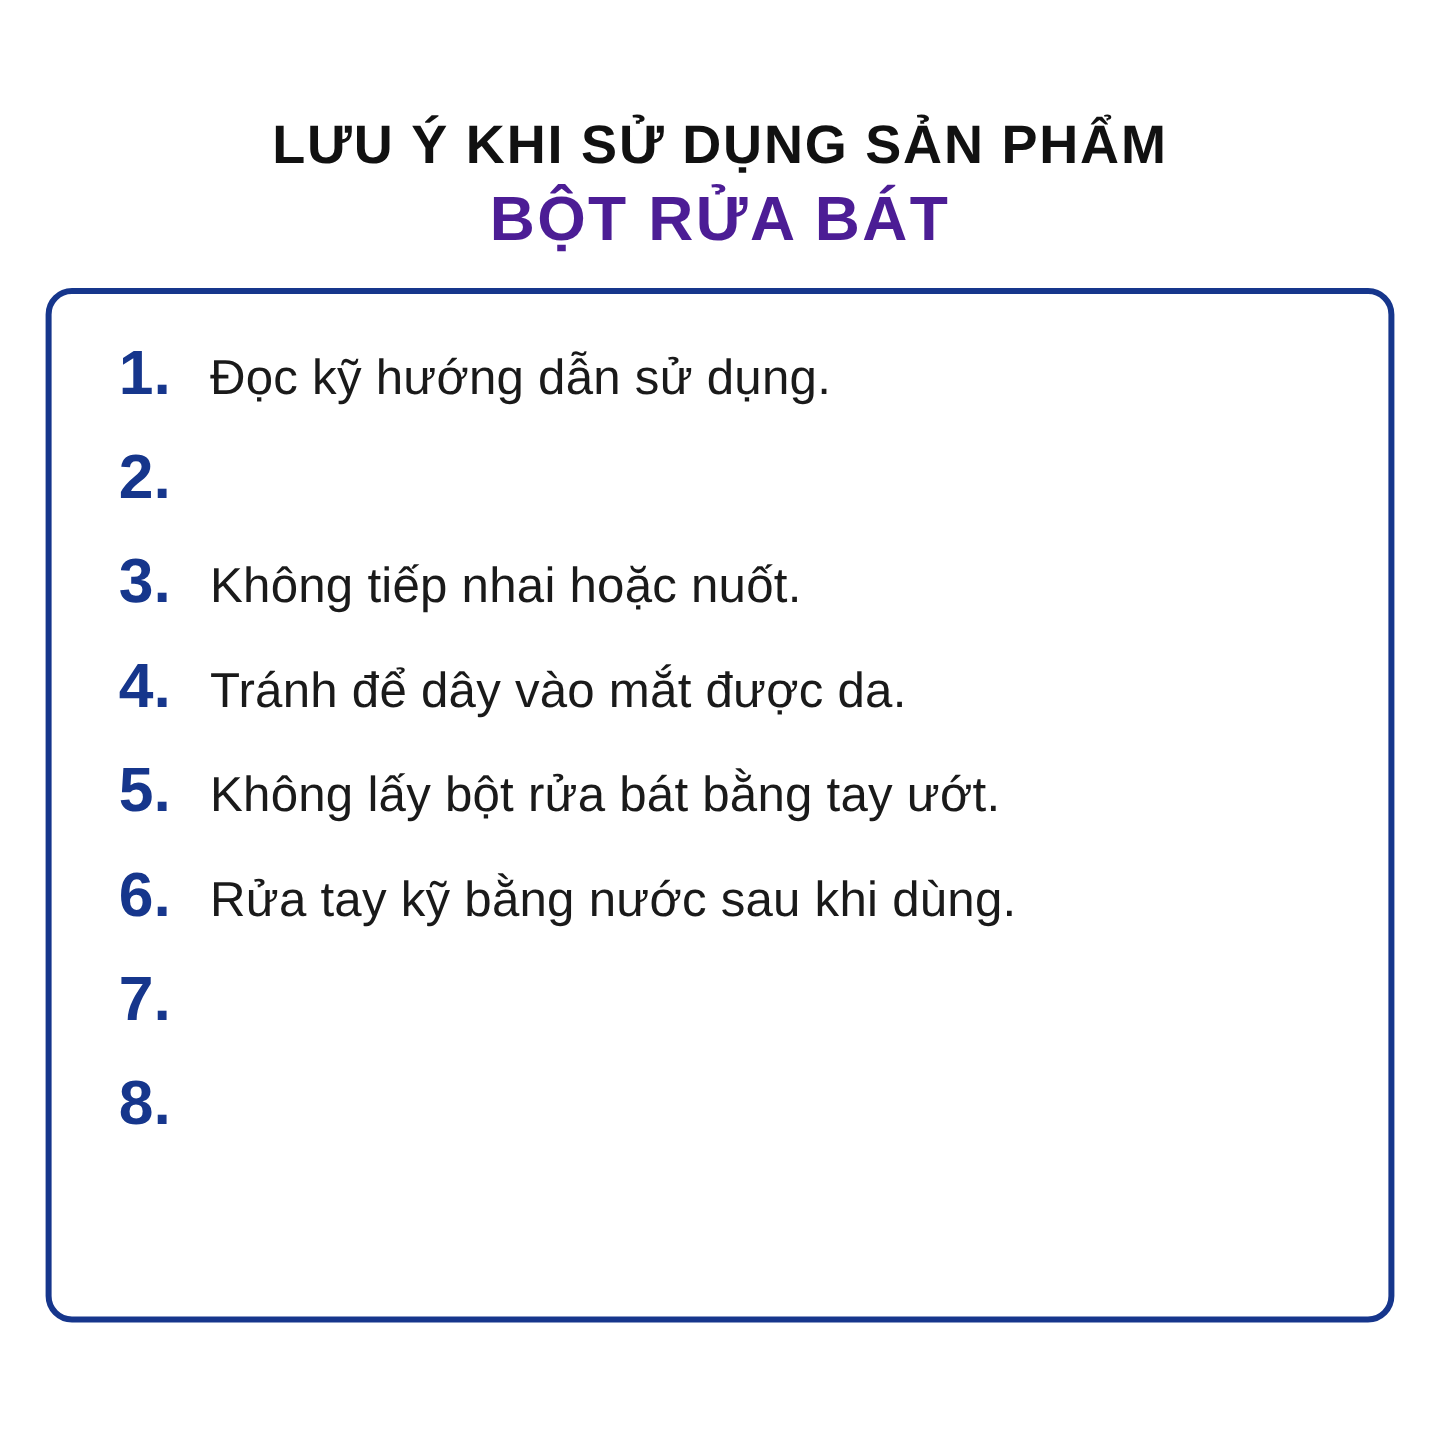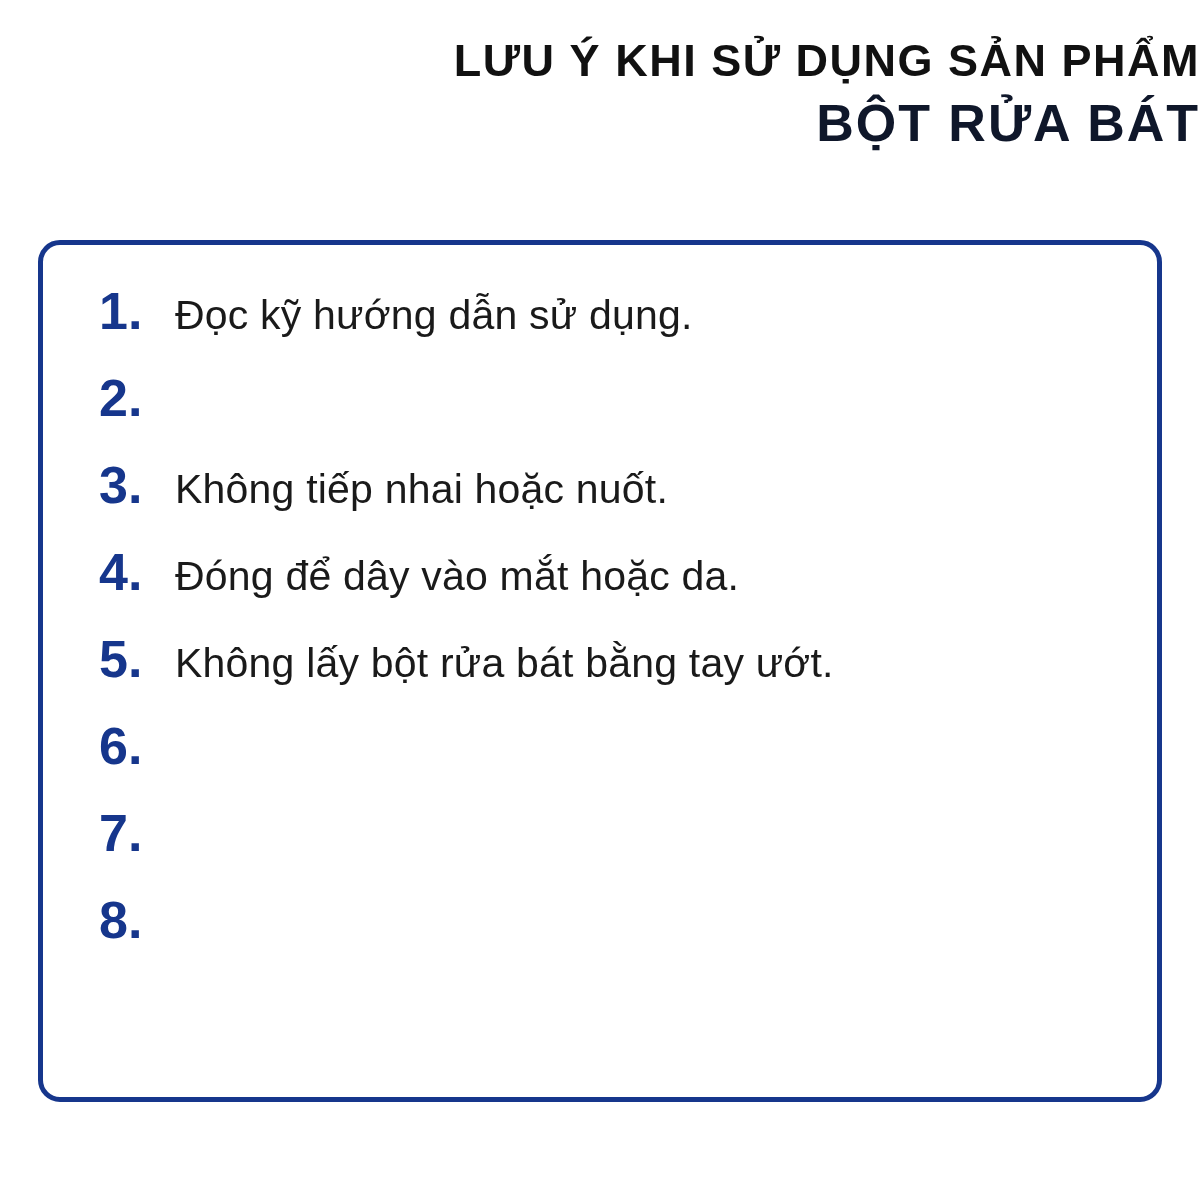--- a/index.html
+++ b/index.html
@@ -17,38 +17,38 @@
   }
 
   .page {
     position: relative;
     width: 1200px;
     height: 1200px;
     box-sizing: border-box;
   }
 
   .header {
-    padding-top: 36px;
-    text-align: right;
+    padding-top: 96px;
+    text-align: center;
   }
 
   .title-line-1 {
     font-size: 45px;
     font-weight: bold;
     color: #111111;
     letter-spacing: 1.5px;
     line-height: 1.1;
     margin: 0;
     text-transform: uppercase;
   }
 
   .title-line-2 {
     font-size: 52px;
     font-weight: bold;
-    color: #0f172a;
+    color: #4c1d95;
     letter-spacing: 2px;
     line-height: 1.15;
     margin: 8px 0 0 0;
     text-transform: uppercase;
   }
 
   .card {
     position: absolute;
     left: 38px;
     top: 240px;
@@ -116,30 +116,31 @@
         <span class="item-num">2.</span>
       </li>
 
       <li class="list-item">
         <span class="item-num">3.</span>
         <span class="item-text">Không tiếp nhai hoặc nuốt.</span>
       </li>
 
       <li class="list-item">
         <span class="item-num">4.</span>
-        <span class="item-text">Đóng để dây vào mắt hoặc da.</span>
+        <span class="item-text">Tránh để dây vào mắt được da.</span>
       </li>
 
       <li class="list-item">
         <span class="item-num">5.</span>
         <span class="item-text">Không lấy bột rửa bát bằng tay ướt.</span>
       </li>
 
       <li class="list-item">
         <span class="item-num">6.</span>
+        <span class="item-text">Rửa tay kỹ bằng nước sau khi dùng.</span>
       </li>
 
       <li class="list-item">
         <span class="item-num">7.</span>
       </li>
 
       <li class="list-item">
         <span class="item-num">8.</span>
       </li>
 

